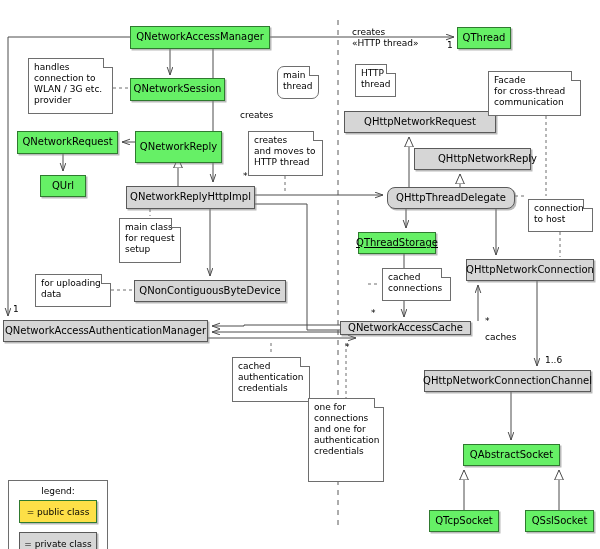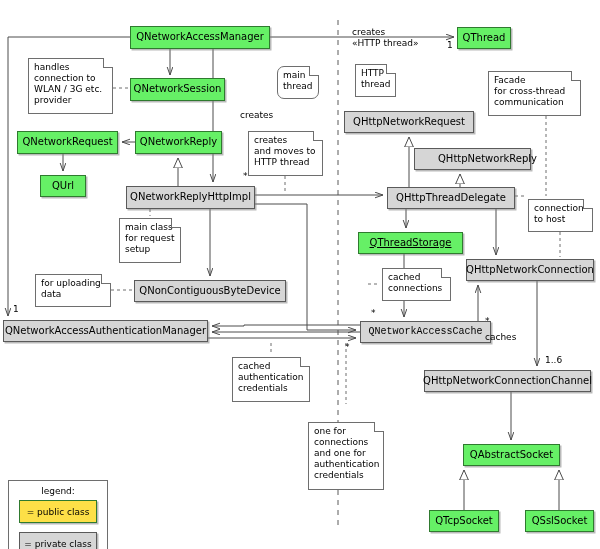--- a/index.html
+++ b/index.html
@@ -166,54 +166,54 @@
 
   <div class="node public" style="left:130px;top:26px;width:140px;height:23px;">
       <span>QNetworkAccessManager</span>
     </div>
   <div class="node public" style="left:130px;top:78px;width:95px;height:23px;">
       <span>QNetworkSession</span>
     </div>
   <div class="node public" style="left:17px;top:131px;width:101px;height:23px;">
       <span>QNetworkRequest</span>
     </div>
-  <div class="node public" style="left:135px;top:131px;width:87px;height:23px;">
+  <div class="node public" style="left:135px;top:131px;width:87px;height:32px;">
       <span>QNetworkReply</span>
     </div>
   <div class="node public" style="left:40px;top:175px;width:46px;height:22px;">
       <span>QUrl</span>
     </div>
   <div class="node private" style="left:126px;top:186px;width:129px;height:23px;">
       <span>QNetworkReplyHttpImpl</span>
     </div>
   <div class="node private" style="left:134px;top:280px;width:152px;height:22px;">
       <span>QNonContiguousByteDevice</span>
     </div>
   <div class="node private" style="left:3px;top:320px;width:205px;height:22px;">
       <span>QNetworkAccessAuthenticationManager</span>
     </div>
   <div class="node public" style="left:457px;top:27px;width:54px;height:22px;">
       <span>QThread</span>
     </div>
-  <div class="node private" style="left:344px;top:111px;width:130px;height:22px;">
+  <div class="node private" style="left:344px;top:111px;width:152px;height:22px;">
       <span>QHttpNetworkRequest</span>
     </div>
   <div class="node private" style="left:414px;top:148px;width:117px;height:22px;padding-left:30px;">
       <span>QHttpNetworkReply</span>
     </div>
-  <div class="node private" style="left:387px;top:187px;width:128px;height:22px;">
+  <div class="node private" style="left:387px;top:187px;width:128px;height:22px;border-radius:8px;">
       <span>QHttpThreadDelegate</span>
     </div>
-  <div class="node public underline" style="left:358px;top:232px;width:105px;height:22px;">
+  <div class="node public underline" style="left:358px;top:232px;width:78px;height:22px;">
       <span>QThreadStorage</span>
     </div>
   <div class="node private" style="left:466px;top:259px;width:128px;height:22px;">
       <span>QHttpNetworkConnection</span>
     </div>
-  <div class="node private" style="left:360px;top:321px;width:131px;height:22px;font-family:Liberation Mono, monospace;">
+  <div class="node private" style="left:340px;top:321px;width:131px;height:14px;">
       <span>QNetworkAccessCache</span>
     </div>
   <div class="node private" style="left:424px;top:370px;width:167px;height:22px;">
       <span>QHttpNetworkConnectionChannel</span>
     </div>
   <div class="node public" style="left:463px;top:444px;width:97px;height:22px;">
       <span>QAbstractSocket</span>
     </div>
   <div class="node public" style="left:429px;top:510px;width:70px;height:22px;">
       <span>QTcpSocket</span>
@@ -241,21 +241,21 @@
 setup</span></div>
   <div class="note" style="left:35px;top:274px;width:76px;height:33px;"><span class="dogear"></span><span>for uploading
 data</span></div>
   <div class="note" style="left:528px;top:199px;width:65px;height:33px;"><span class="dogear"></span><span>connection
 to host</span></div>
   <div class="note" style="left:382px;top:268px;width:69px;height:33px;"><span class="dogear"></span><span>cached
 connections</span></div>
   <div class="note" style="left:232px;top:357px;width:78px;height:45px;"><span class="dogear"></span><span>cached
 authentication
 credentials</span></div>
-  <div class="note" style="left:308px;top:422px;width:76px;height:68px;"><span class="dogear"></span><span>one for
+  <div class="note" style="left:308px;top:398px;width:76px;height:84px;"><span class="dogear"></span><span>one for
 connections
 and one for
 authentication
 credentials</span></div>
 
   <div class="edgelabel" style="left:352px;top:27px;">creates
 «HTTP thread»</div>
   <div class="edgelabel" style="left:240px;top:110px;">creates</div>
   <div class="edgelabel" style="left:485px;top:332px;">caches</div>
 

